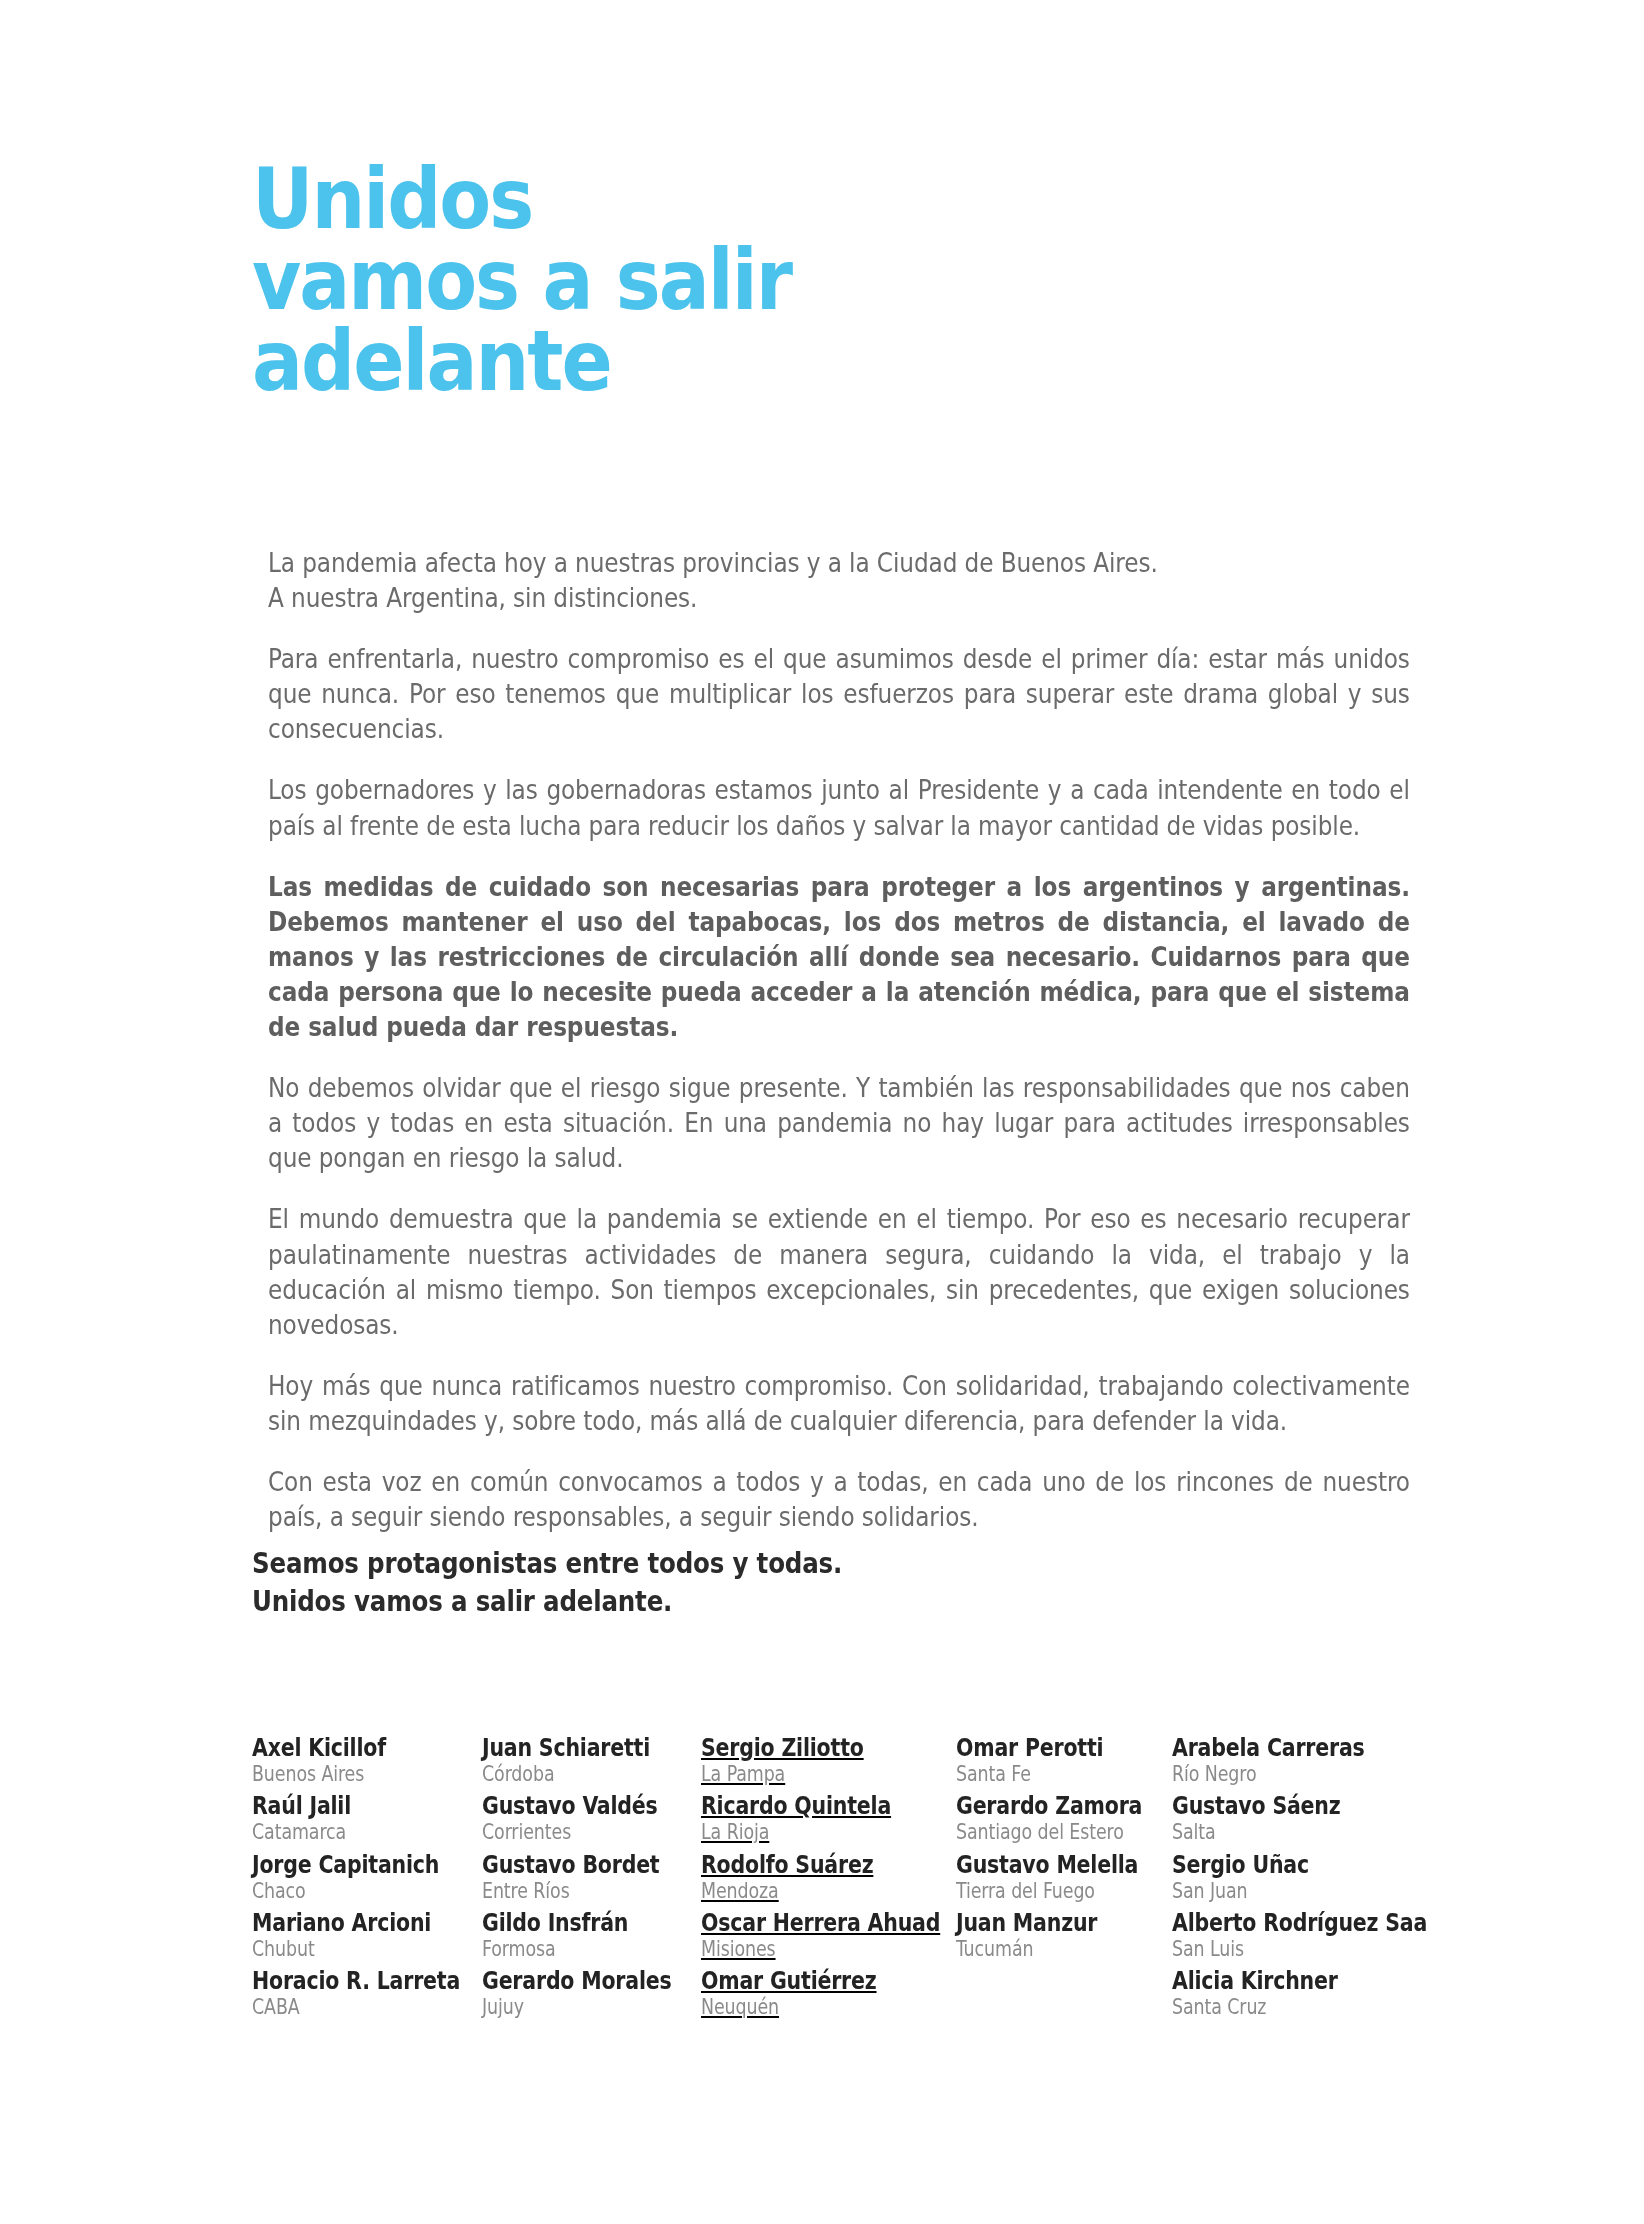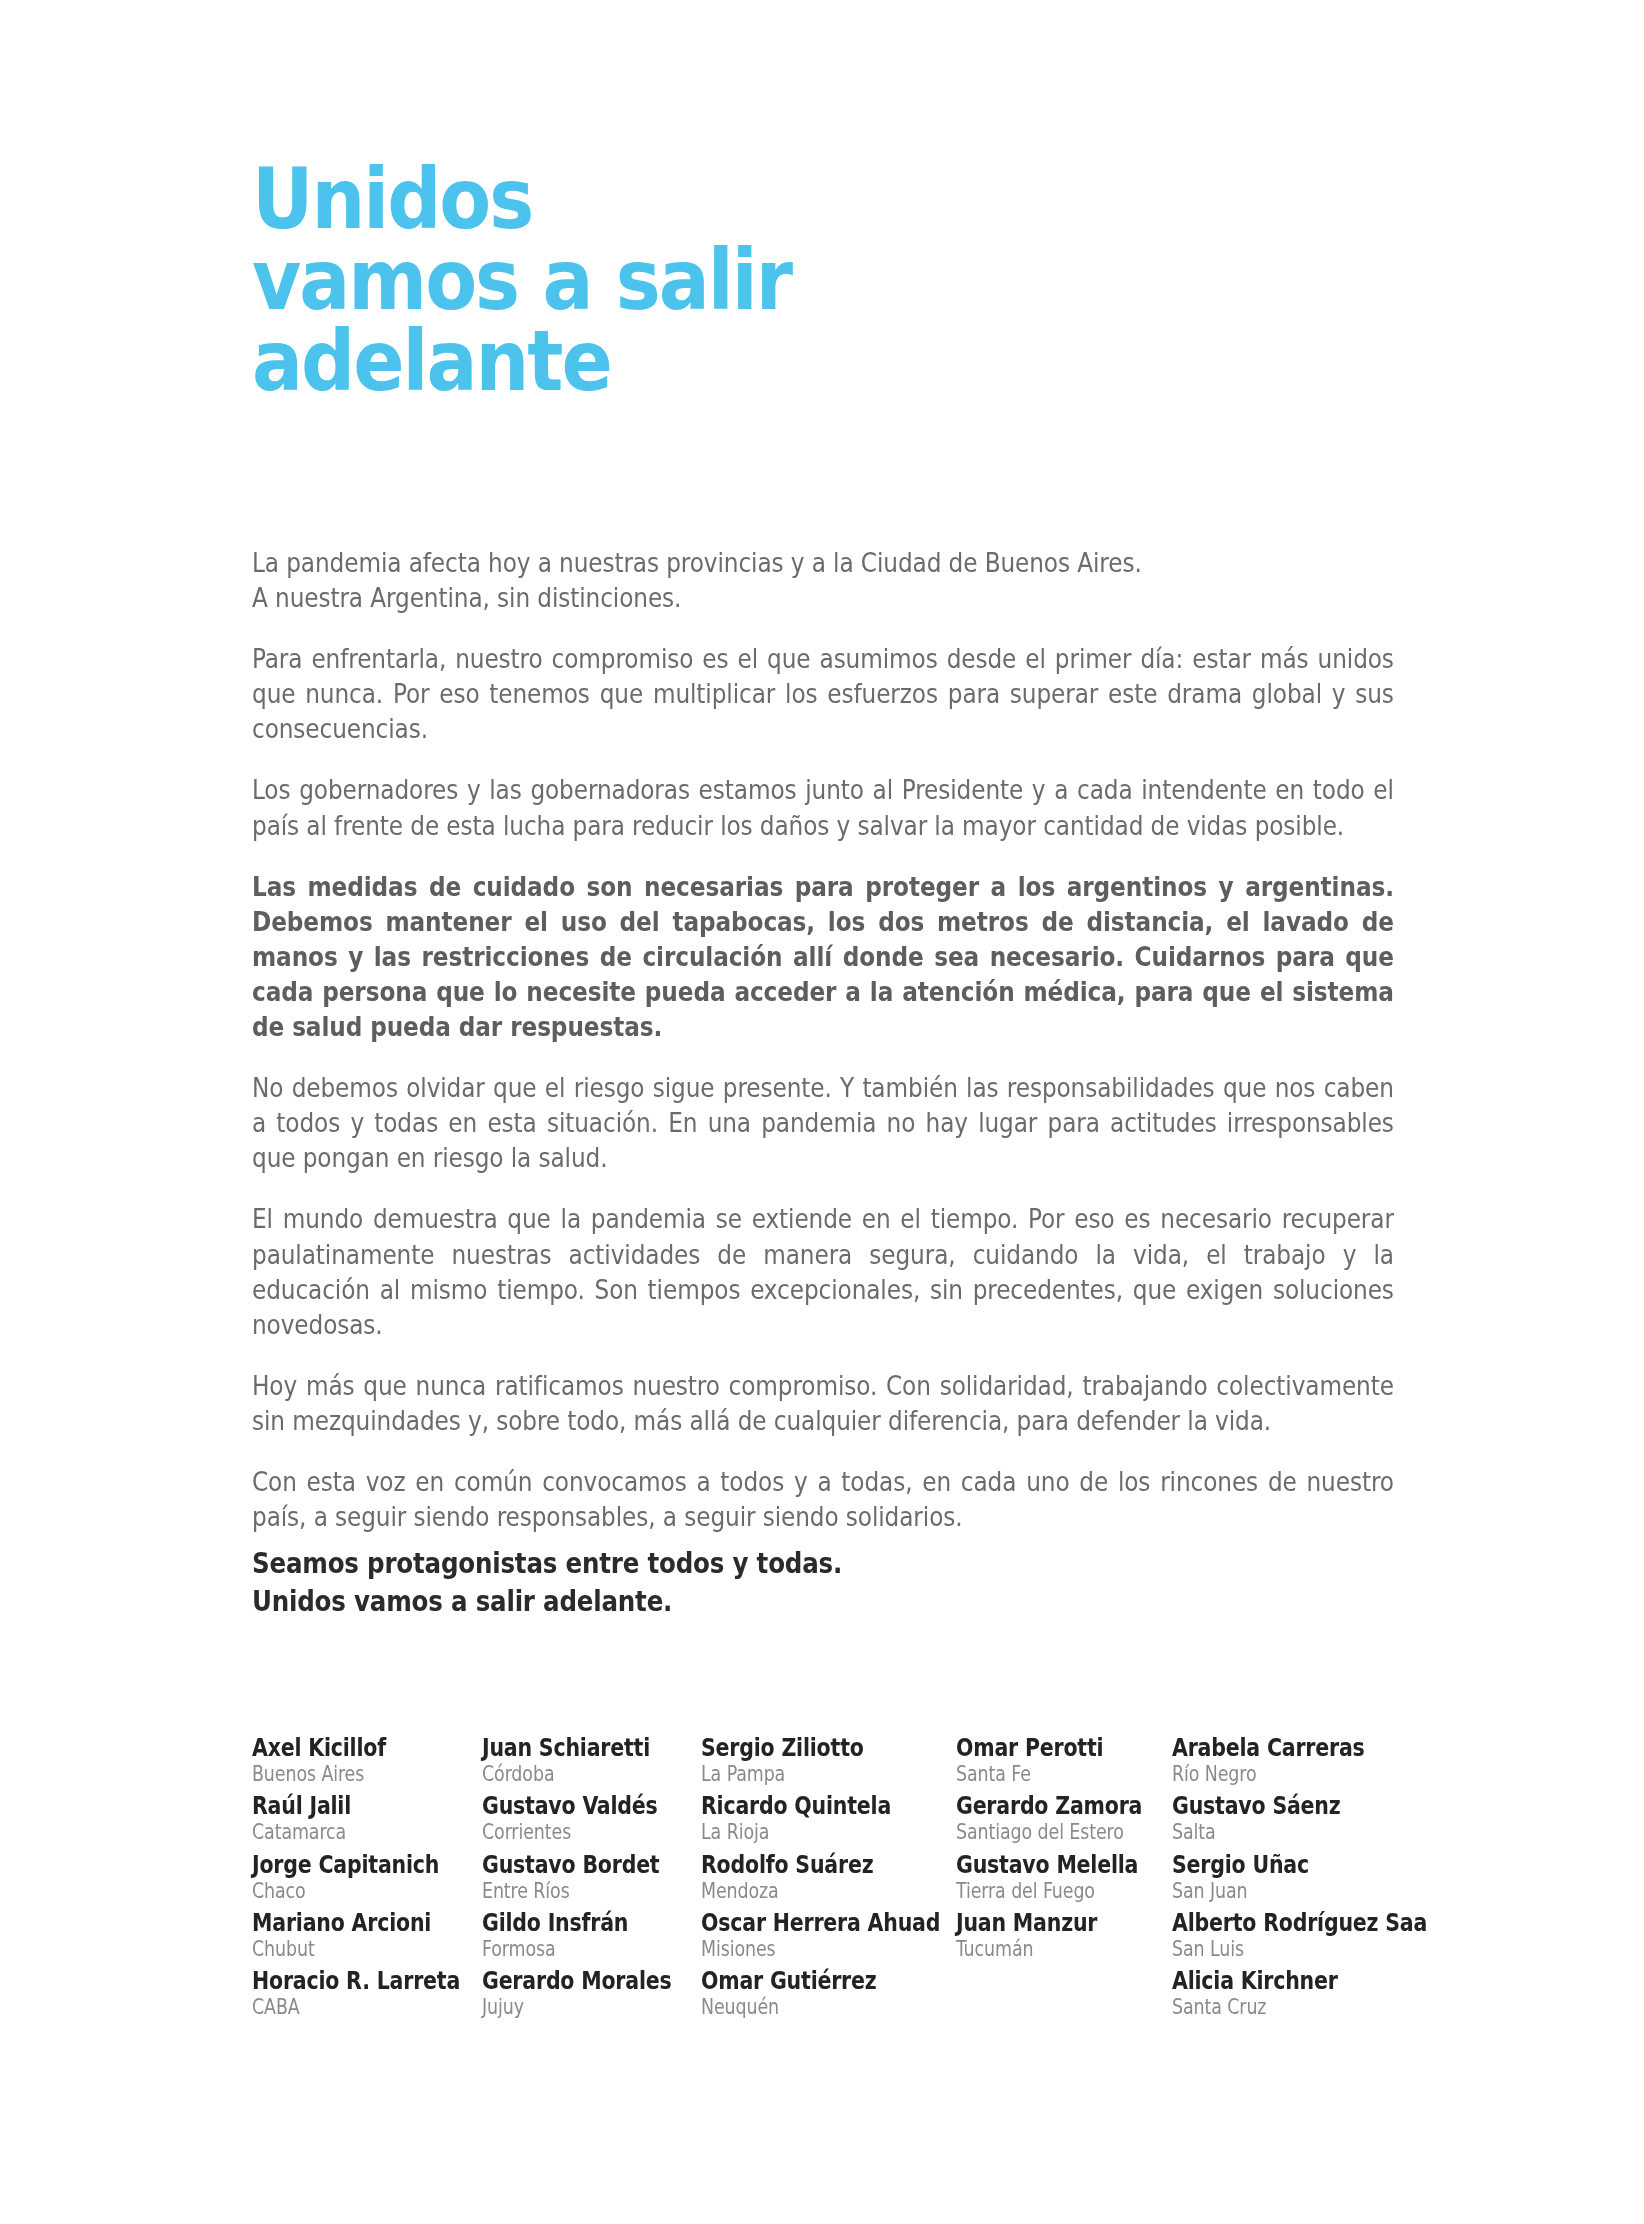--- a/index.html
+++ b/index.html
@@ -40,21 +40,21 @@
     transform-origin: left top;
   }
   .headline .hl-line {
     display: block;
     white-space: nowrap;
   }
 
   
   .body-block {
     position: absolute;
-    left: 252px;
+    left: 268px;
     top: 545px;
     width: 1142px;
   }
   .para {
     font-family: "DejaVu Sans Condensed", "Liberation Sans Narrow", "Liberation Sans", sans-serif;
     font-size: 27px;
     line-height: 1.30;
     color: #6b6b6b;
     text-align: justify;
     text-justify: inter-word;
@@ -102,21 +102,21 @@
     flex-direction: row;
     align-items: flex-start;
     gap: 11px;
   }
   .sig-col {
     display: flex;
     flex-direction: column;
   }
   .sig-col.c0 { width: 229px; }
   .sig-col.c1 { width: 226px; }
-  .sig-col.c2 { width: 244px; }
+  .sig-col.c2 { width: 244px; text-decoration: underline; }
   .sig-col.c3 { width: 254px; }
   .sig-col.c4 { width: 222px; }
 
   .sig-item {
     margin-bottom: 8px;
   }
   .sig-name {
     font-family: "DejaVu Sans Condensed", "Liberation Sans Narrow", "Liberation Sans", sans-serif;
     font-weight: 700;
     font-size: 24px;

